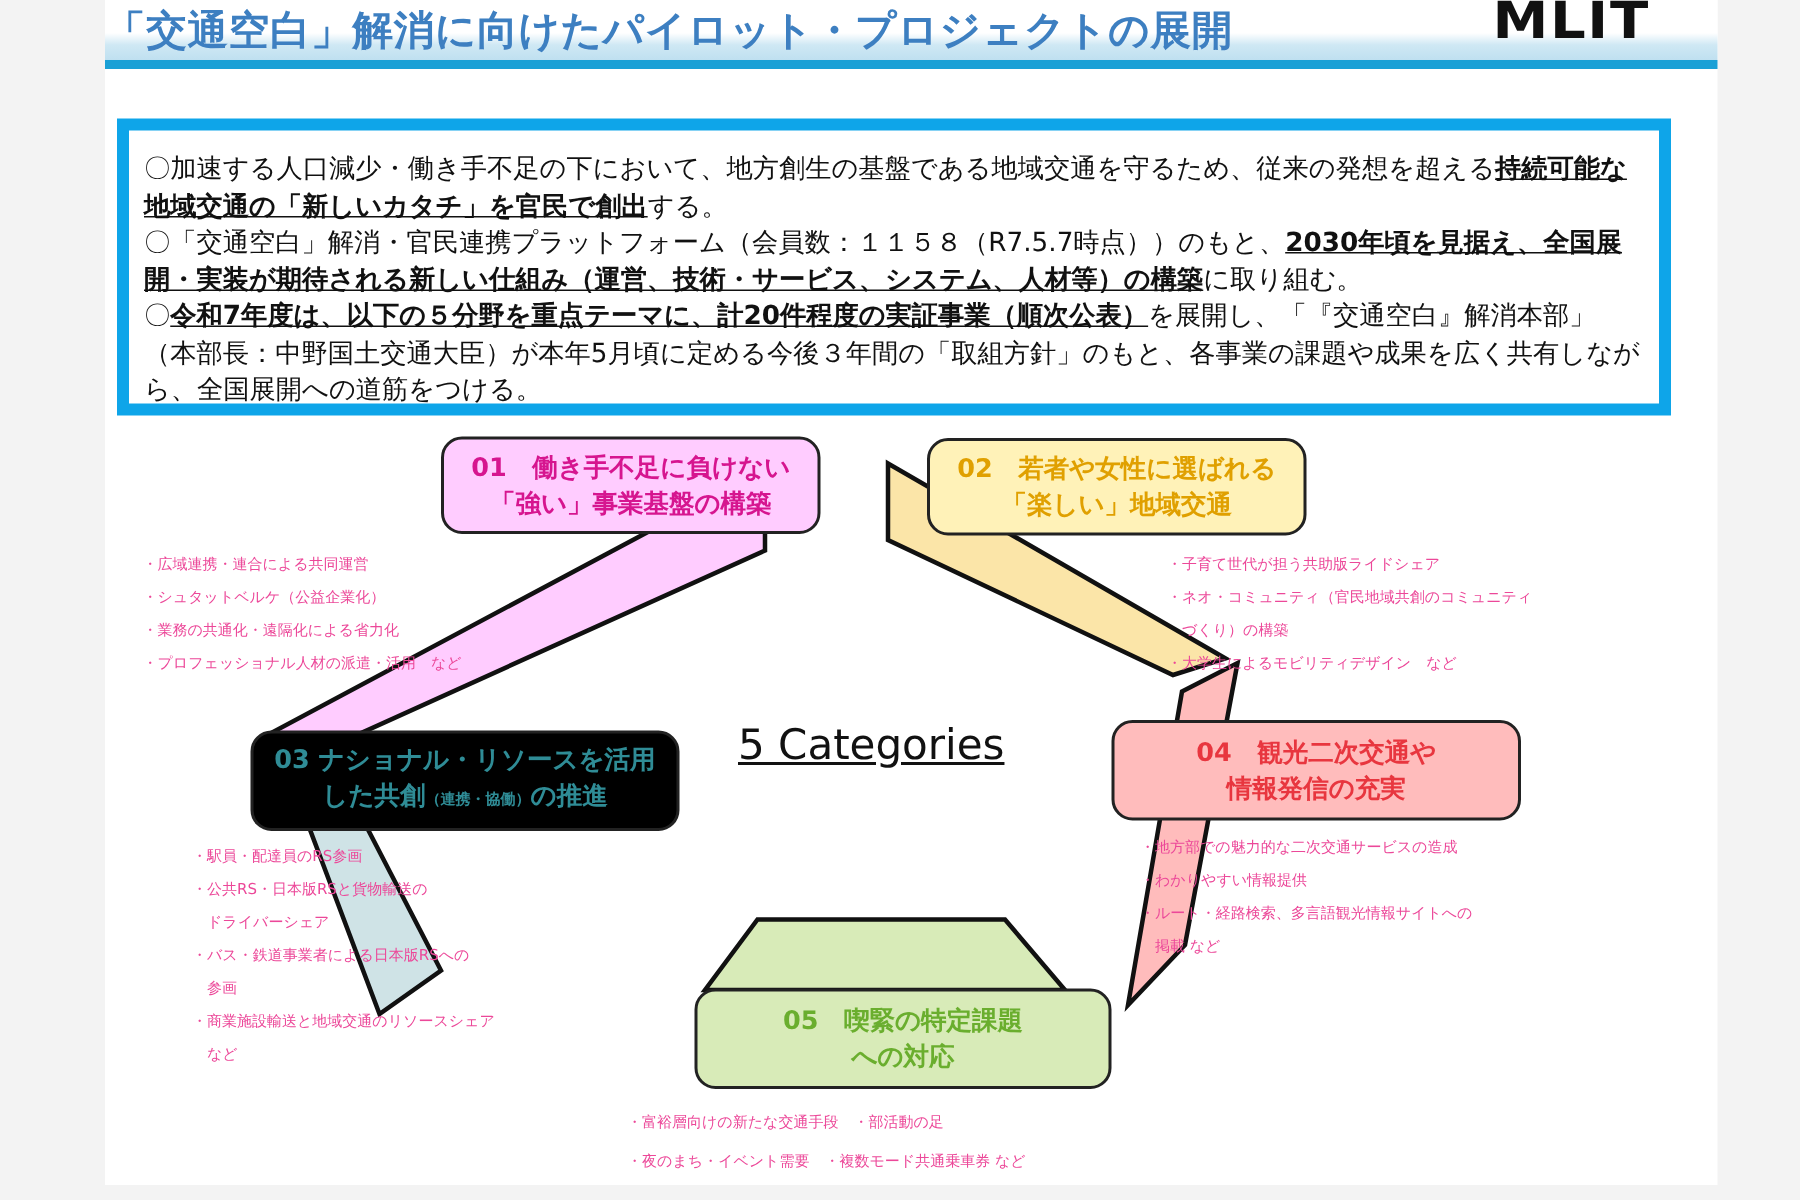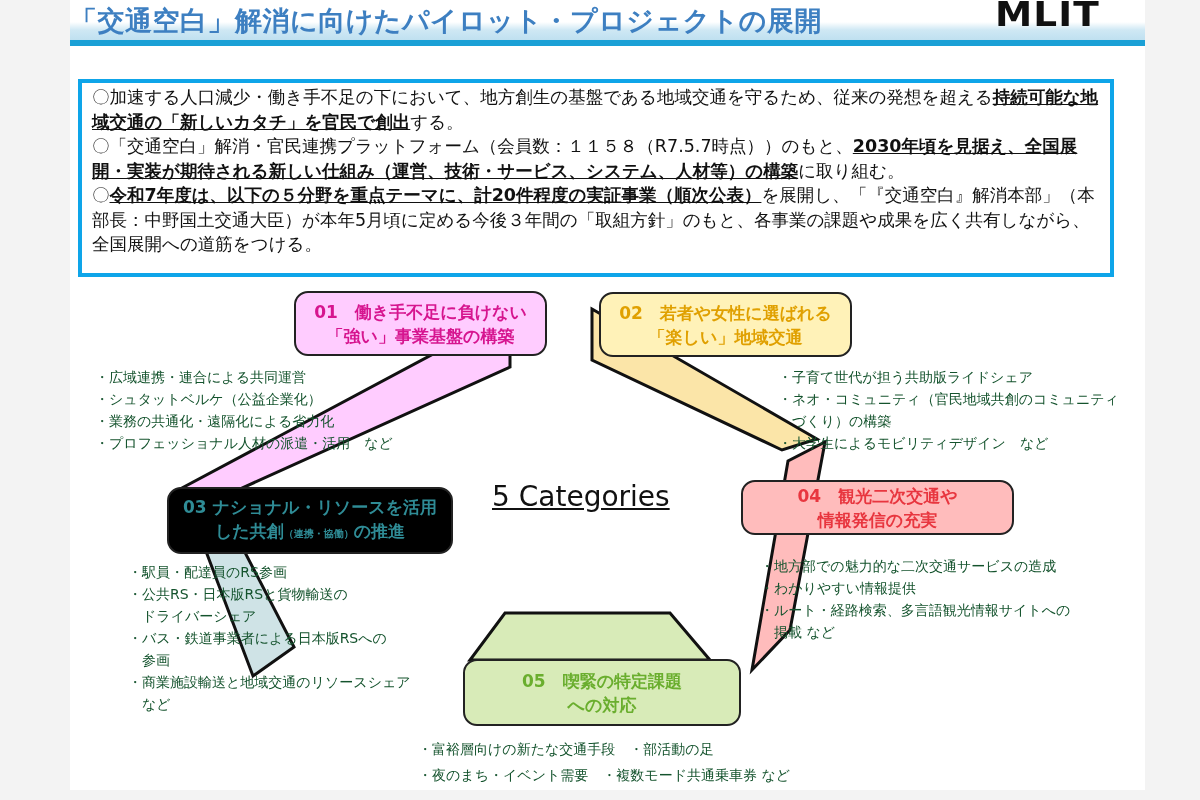--- a/index.html
+++ b/index.html
@@ -29,21 +29,21 @@
       white-space: nowrap; line-height: 40px;
     }
     .logo {
       position: absolute; left: 925px; top: -6px;
       font-family: "DejaVu Sans", sans-serif; font-weight: bold; font-size: 34px;
       letter-spacing: 1px; color: #111; transform: scaleX(1.1); transform-origin: left;
     }
     
     .summary {
       position: absolute; left: 8px; top: 79px; width: 1036px; height: 198px;
-      border: 4px solid #0ea5e9; box-sizing: border-box; padding: 2px 10px;
+      border: 8px solid #0ea5e9; box-sizing: border-box; padding: 14px 10px;
       font-size: 17.5px; line-height: 24.5px; color: #111;
     }
     .summary p { margin: 0; }
     .summary b.u, .summary span.u { text-decoration: underline; }
     .summary b { font-weight: bold; }
 
     
     .diagram { position: absolute; left: 0; top: 0; width: 1075px; height: 790px; }
     .center-label {
       position: absolute; left: 422px; top: 480px;
@@ -51,21 +51,21 @@
     }
     .cat-box {
       position: absolute; border: 2px solid #222; border-radius: 14px;
       box-sizing: border-box; text-align: center; font-weight: bold;
       font-size: 17px; line-height: 24px; display: flex; flex-direction: column;
       justify-content: center;
       margin-left: 11px;
     }
     .cat-box .small { font-size: 10px; }
     .bullets {
-      position: absolute; font-size: 14px; line-height: 22px; color: #14532d;
+      position: absolute; font-size: 10px; line-height: 22px; color: #ec4899;
     }
     .bullets div { white-space: nowrap; }
   </style>
 </head>
 <body>
 
 <div class="slide">
 
   <div class="header-band"></div>
   <div class="header-line"></div>
@@ -105,21 +105,21 @@
       <div>01　働き手不足に負けない</div>
       <div>「強い」事業基盤の構築</div>
     </div>
     <div class="bullets" style="left:25px;top:366px;">
       <div>・広域連携・連合による共同運営</div>
       <div>・シュタットベルケ（公益企業化）</div>
       <div>・業務の共通化・遠隔化による省力化</div>
       <div>・プロフェッショナル人材の派遣・活用　など</div>
     </div>
 
-    <div class="cat-box" style="left:518px;top:292px;width:253px;height:65px;background:#fff2b8;color:#e0a000;">
+    <div class="cat-box" style="left:537px;top:292px;width:253px;height:65px;background:#fff2b8;color:#e0a000;">
       <div>02　若者や女性に選ばれる</div>
       <div>「楽しい」地域交通</div>
     </div>
     <div class="bullets" style="left:708px;top:366px;">
       <div>・子育て世代が担う共助版ライドシェア</div>
       <div>・ネオ・コミュニティ（官民地域共創のコミュニティ</div>
       <div>　づくり）の構築</div>
       <div>・大学生によるモビリティデザイン　など</div>
     </div>
 
@@ -132,21 +132,21 @@
     <div class="bullets" style="left:58px;top:561px;">
       <div>・駅員・配達員のRS参画</div>
       <div>・公共RS・日本版RSと貨物輸送の</div>
       <div>　ドライバーシェア</div>
       <div>・バス・鉄道事業者による日本版RSへの</div>
       <div>　参画</div>
       <div>・商業施設輸送と地域交通のリソースシェア</div>
       <div>　など</div>
     </div>
 
-    <div class="cat-box" style="left:660px;top:480px;width:273px;height:55px;background:#ffbcbc;color:#e8363f;">
+    <div class="cat-box" style="left:660px;top:480px;width:273px;height:67px;background:#ffbcbc;color:#e8363f;">
       <div>04　観光二次交通や</div>
       <div>情報発信の充実</div>
     </div>
     <div class="bullets" style="left:690px;top:555px;">
       <div>・地方部での魅力的な二次交通サービスの造成</div>
       <div>・わかりやすい情報提供</div>
       <div>・ルート・経路検索、多言語観光情報サイトへの</div>
       <div>　掲載 など</div>
     </div>
 

